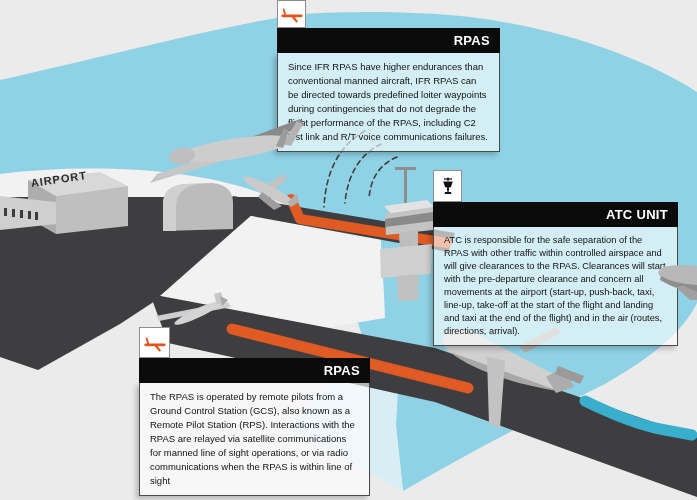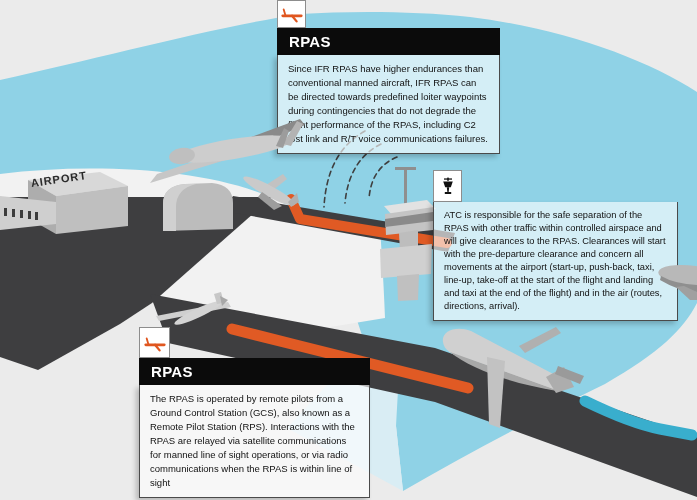--- a/index.html
+++ b/index.html
@@ -10,22 +10,23 @@
   }
   #scene, #toplayer{position:absolute; left:0; top:0;}
   #toplayer{pointer-events:none; z-index:30;}
   .callout{position:absolute; z-index:20;}
   .chip{
     width:29px; height:28px; background:#ffffff; border:1px solid #8d8d8d;
     display:flex; align-items:center; justify-content:center; box-sizing:border-box;
   }
   .hdr{
     display:block; background:#0b0b0b; color:#ffffff;
-    font-weight:bold; font-size:15px; letter-spacing:.3px;
+    font-weight:bold; font-size:13px; letter-spacing:.3px;
     padding:5px 10px 5px 12px;
+    text-align:right;
   }
   .bod{
     background:rgba(255,255,255,0.62);
     border:1px solid #4a4a4a; border-top:none;
     padding:7px 10px; color:#111111;
     font-size:9.5px; line-height:14px; font-weight:500;
     box-shadow:-3px 3px 5px rgba(0,0,0,0.22);
   }
   #callout-atc .bod{font-size:9.3px; line-height:13px;}
   #airport-label{
@@ -138,20 +139,21 @@
   <div class="callout" id="callout-atc" style="left:433px; top:170px; width:245px;">
     <div class="chip" style="height:32px;">
       <svg width="24" height="26" viewBox="0 0 30 25" fill="#111111">
         <rect x="14" y="2" width="2" height="4"></rect>
         <rect x="10" y="3" width="10" height="1.6"></rect>
         <polygon points="9,7 21,7 18.5,14 11.5,14"></polygon>
         <polygon points="13.5,14 16.5,14 15.8,20 14.2,20"></polygon>
         <rect x="11" y="20" width="8" height="2.5"></rect>
       </svg>
     </div>
+    <span class="hdr">ATC UNIT</span>
     <div class="bod">ATC is responsible for the safe separation of the RPAS with other traffic within controlled airspace and will give clearances to the RPAS. Clearances will start with the pre-departure clearance and concern all movements at the airport (start-up, push-back, taxi, line-up, take-off at the start of the flight and landing and taxi at the end of the flight) and in the air (routes, directions, arrival).</div>
   </div>
 
   <div class="callout" id="callout-rpas-bottom" style="left:139px; top:327px; width:231px;">
     <div class="chip" style="width:31px;height:31px;">
       <svg width="24" height="24" viewBox="0 0 26 24" stroke="#e0561f" stroke-linecap="round">
         <line x1="3" y1="14" x2="23" y2="14" stroke-width="3"></line>
         <line x1="6" y1="14" x2="4" y2="7" stroke-width="2"></line>
         <line x1="13" y1="14" x2="18" y2="20" stroke-width="2.5"></line>
       </svg>

